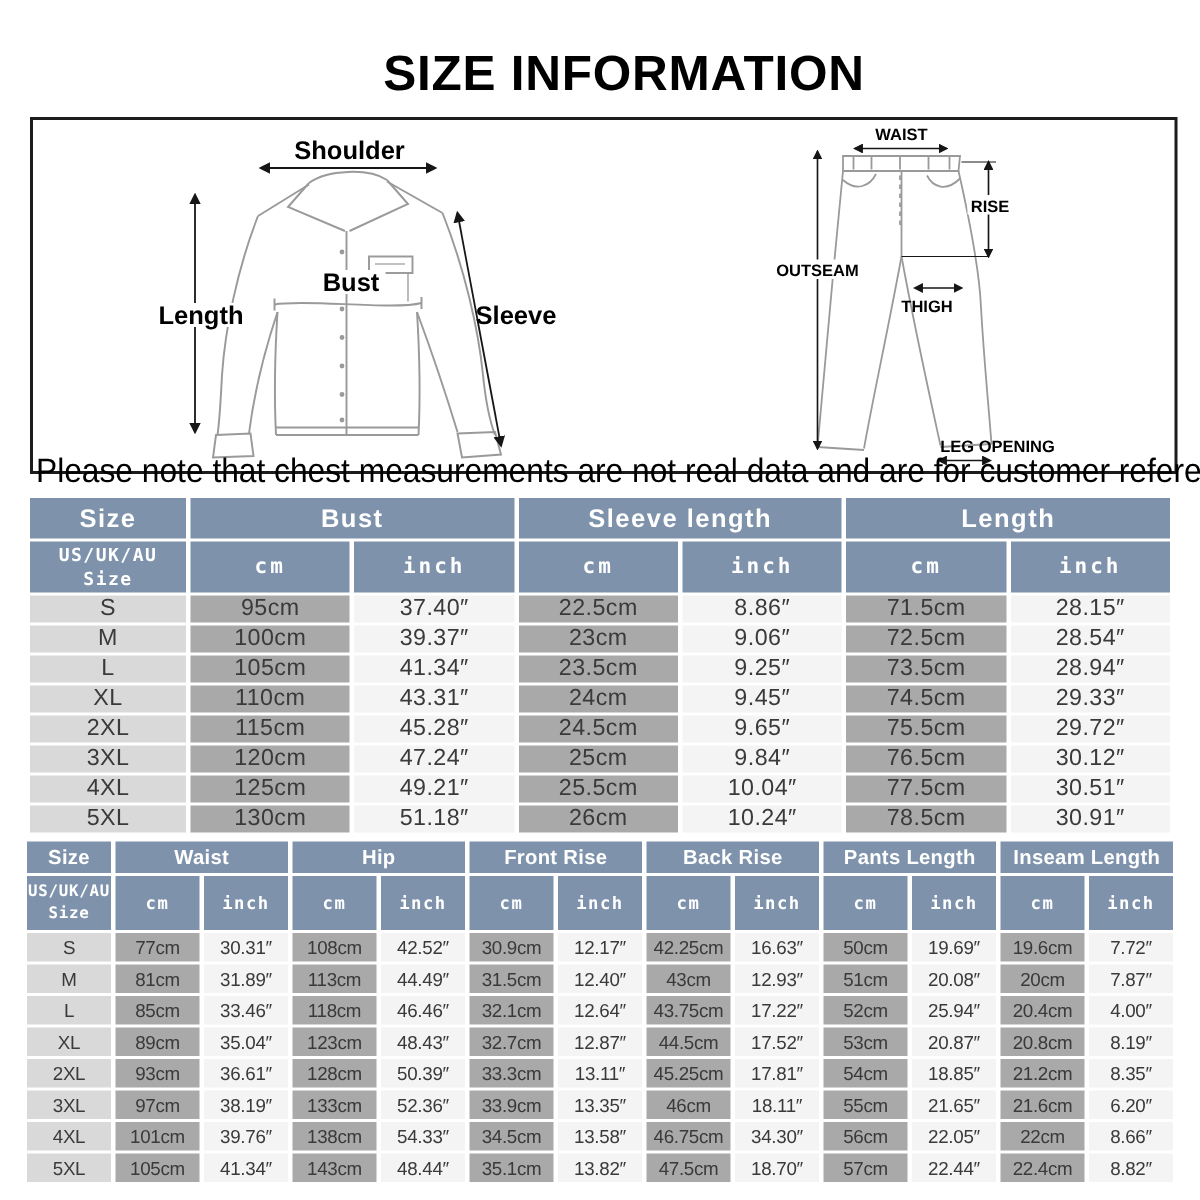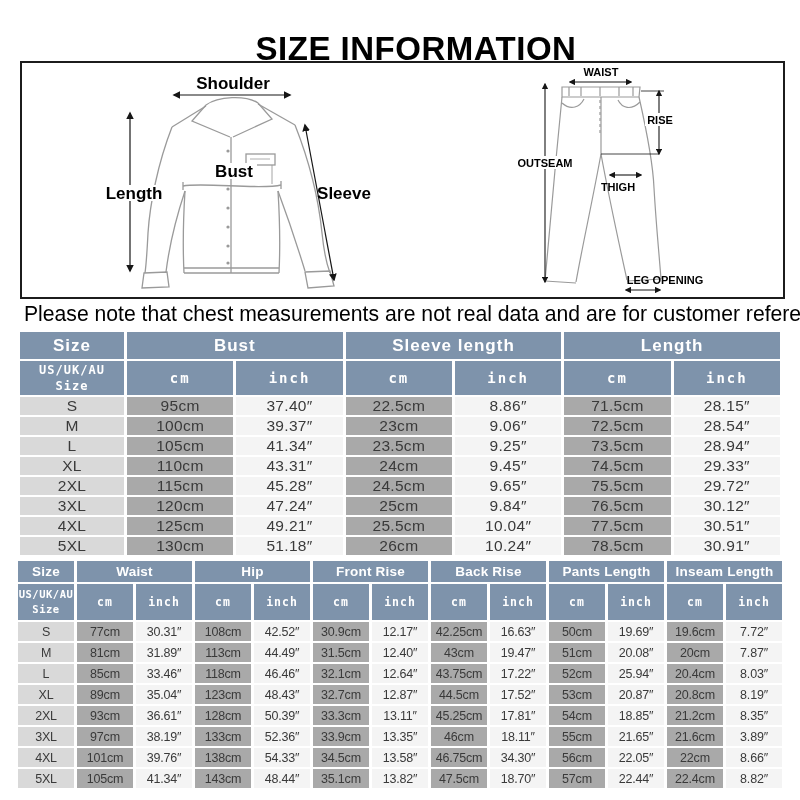--- a/index.html
+++ b/index.html
@@ -6,21 +6,21 @@
     --blue:#7e93ab;
     --cell-gray:#a9a9a9;
     --cell-light:#f4f4f4;
     --cell-size:#d9d9d9;
   }
   html,body{margin:0;padding:0;background:#fff;}
   .page{position:relative;width:800px;height:800px;background:#fff;overflow:hidden;
         font-family:"Liberation Sans",sans-serif;}
   .title{position:absolute;top:14px;left:0;width:800px;margin:16px;text-align:center;
          font-size:33px;font-weight:bold;color:#000;letter-spacing:0.5px;}
-  .diagram-box{position:absolute;left:20px;top:61px;width:761px;height:234px;
+  .diagram-box{position:absolute;left:20px;top:78px;width:761px;height:234px;
                border:2px solid #1c1c1c;background:#fff;overflow:hidden;}
   .shirt-svg{position:absolute;left:0;top:0;}
   .pants-svg{position:absolute;left:461px;top:0;}
   .note{position:absolute;top:301px;left:0;width:800px;text-align:center;
         font-size:22.5px;color:#000;white-space:nowrap;
         transform:scaleX(0.94);transform-origin:50% 50%;}
   table{position:absolute;border-collapse:separate;border-spacing:3px 2px;table-layout:fixed;}
   #top-table{left:17px;top:330px;width:766px;}
   #bottom-table{left:15px;top:559px;width:770px;}
   th{background:var(--blue);color:#fff;font-weight:bold;
@@ -310,40 +310,40 @@
         </tr>
         <tr>
           <td class="c-size">M</td>
           <td class="c-cm">81cm</td>
           <td class="c-inch">31.89″</td>
           <td class="c-cm">113cm</td>
           <td class="c-inch">44.49″</td>
           <td class="c-cm">31.5cm</td>
           <td class="c-inch">12.40″</td>
           <td class="c-cm">43cm</td>
-          <td class="c-inch">19.47″</td>
+          <td class="c-inch">12.93″</td>
           <td class="c-cm">51cm</td>
           <td class="c-inch">20.08″</td>
           <td class="c-cm">20cm</td>
           <td class="c-inch">7.87″</td>
         </tr>
         <tr>
           <td class="c-size">L</td>
           <td class="c-cm">85cm</td>
           <td class="c-inch">33.46″</td>
           <td class="c-cm">118cm</td>
           <td class="c-inch">46.46″</td>
           <td class="c-cm">32.1cm</td>
           <td class="c-inch">12.64″</td>
           <td class="c-cm">43.75cm</td>
           <td class="c-inch">17.22″</td>
           <td class="c-cm">52cm</td>
           <td class="c-inch">25.94″</td>
           <td class="c-cm">20.4cm</td>
-          <td class="c-inch">8.03″</td>
+          <td class="c-inch">4.00″</td>
         </tr>
         <tr>
           <td class="c-size">XL</td>
           <td class="c-cm">89cm</td>
           <td class="c-inch">35.04″</td>
           <td class="c-cm">123cm</td>
           <td class="c-inch">48.43″</td>
           <td class="c-cm">32.7cm</td>
           <td class="c-inch">12.87″</td>
           <td class="c-cm">44.5cm</td>
@@ -374,21 +374,21 @@
           <td class="c-inch">38.19″</td>
           <td class="c-cm">133cm</td>
           <td class="c-inch">52.36″</td>
           <td class="c-cm">33.9cm</td>
           <td class="c-inch">13.35″</td>
           <td class="c-cm">46cm</td>
           <td class="c-inch">18.11″</td>
           <td class="c-cm">55cm</td>
           <td class="c-inch">21.65″</td>
           <td class="c-cm">21.6cm</td>
-          <td class="c-inch">3.89″</td>
+          <td class="c-inch">6.20″</td>
         </tr>
         <tr>
           <td class="c-size">4XL</td>
           <td class="c-cm">101cm</td>
           <td class="c-inch">39.76″</td>
           <td class="c-cm">138cm</td>
           <td class="c-inch">54.33″</td>
           <td class="c-cm">34.5cm</td>
           <td class="c-inch">13.58″</td>
           <td class="c-cm">46.75cm</td>

